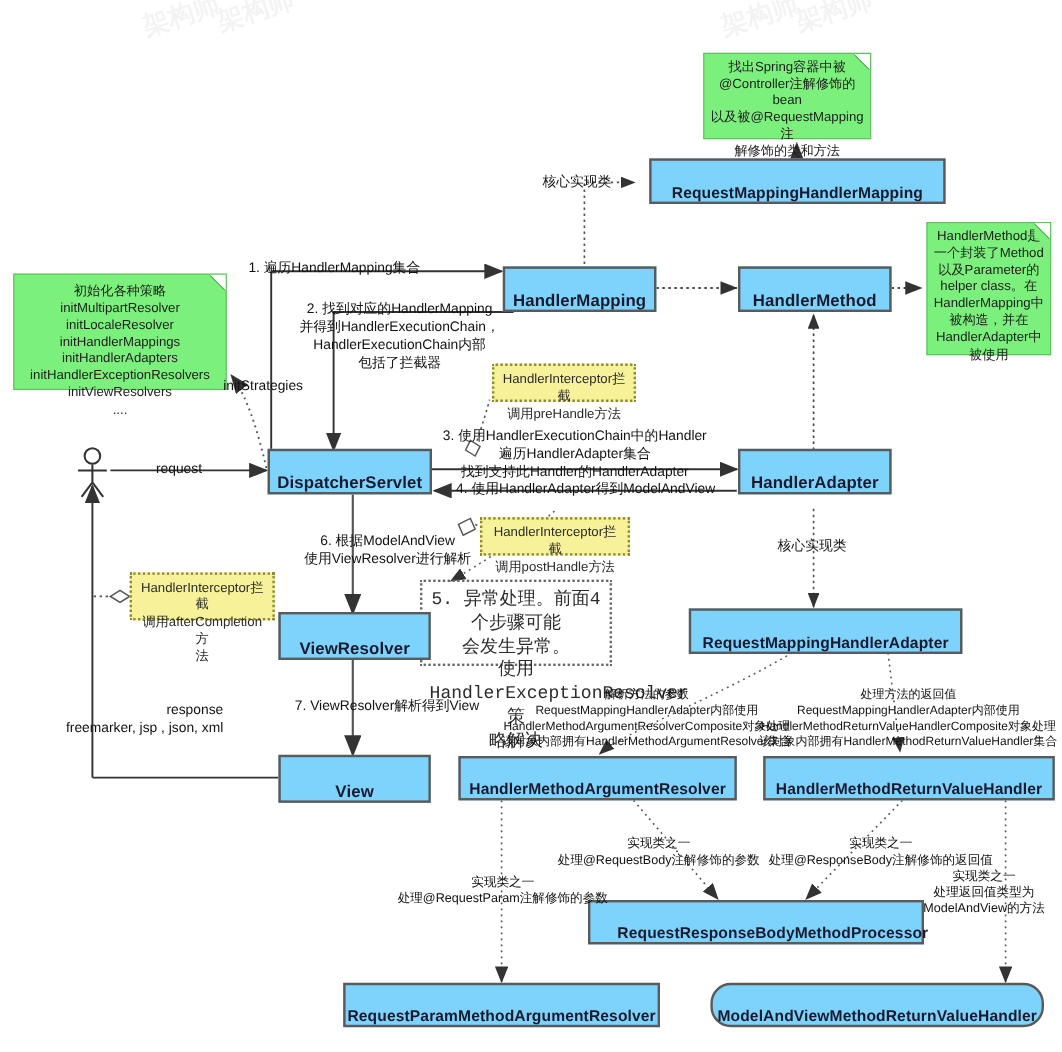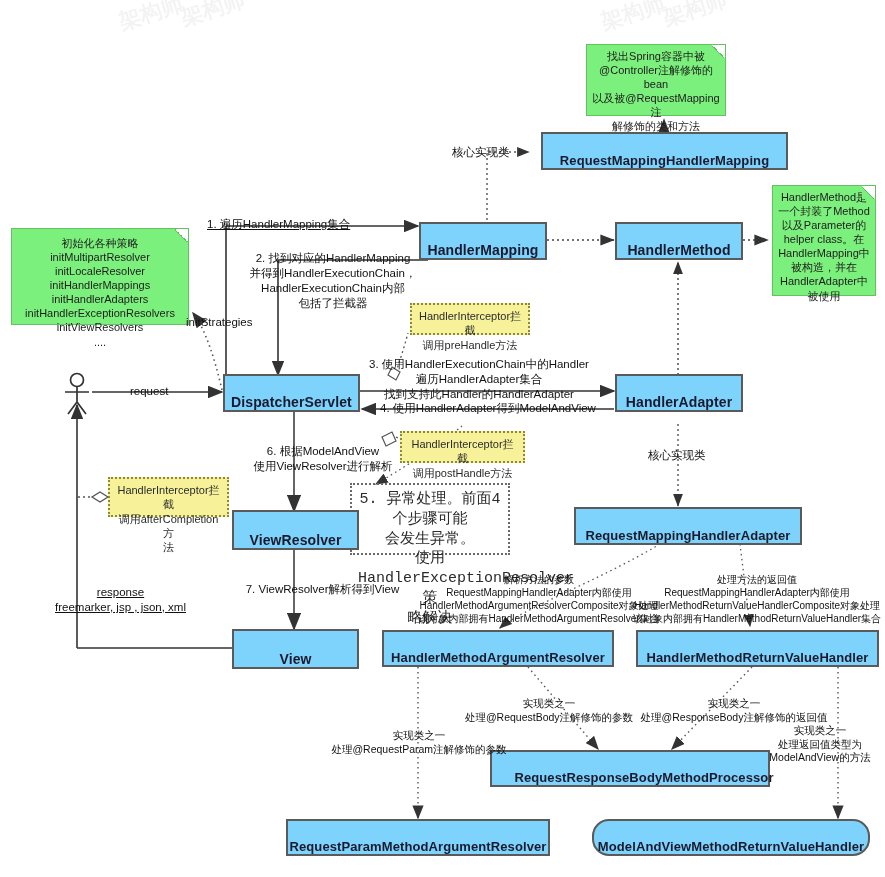--- a/index.html
+++ b/index.html
@@ -23,21 +23,21 @@
   .ynote{position:absolute;box-sizing:border-box;background:#f7f29a;
         border:2px dotted #8a8a3a;text-align:center;color:#2b2b2b;
         font-size:11px;line-height:1.3;padding:4px 5px;}
 
   .dnote{position:absolute;box-sizing:border-box;background:transparent;
         border:2px dotted #6a6a6a;text-align:center;color:#2b2b2b;
         font-size:15px;line-height:1.32;padding:5px 6px;font-family:Liberation Mono, monospace;}
 
   .lbl{position:absolute;font-size:11.5px;color:#111;line-height:1.3;
        white-space:pre;text-align:center;}
-  .lbl.left{text-align:center;text-decoration:underline;}
+  .lbl.left{text-align:right;}
   .lbl.sm{font-size:10.5px;}
   .lbl.tiny{font-size:10px;}
 
   .wm{position:absolute;color:#000;opacity:.045;font-size:22px;
       font-weight:bold;transform:rotate(-18deg);pointer-events:none;
       font-family:"DejaVu Serif",serif;}
 </style>
 </head>
 <body>
 

